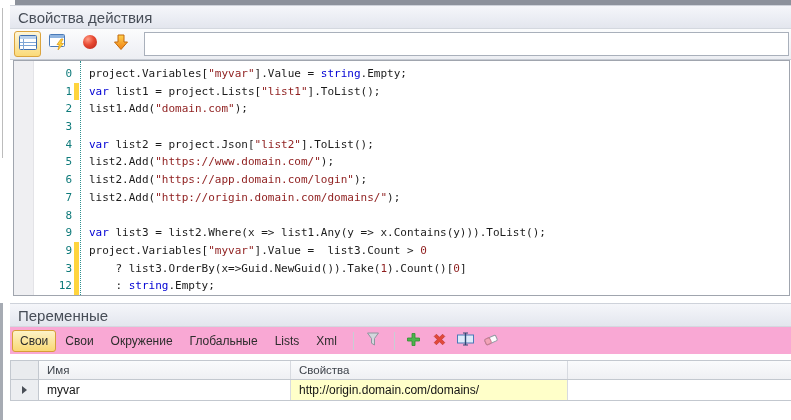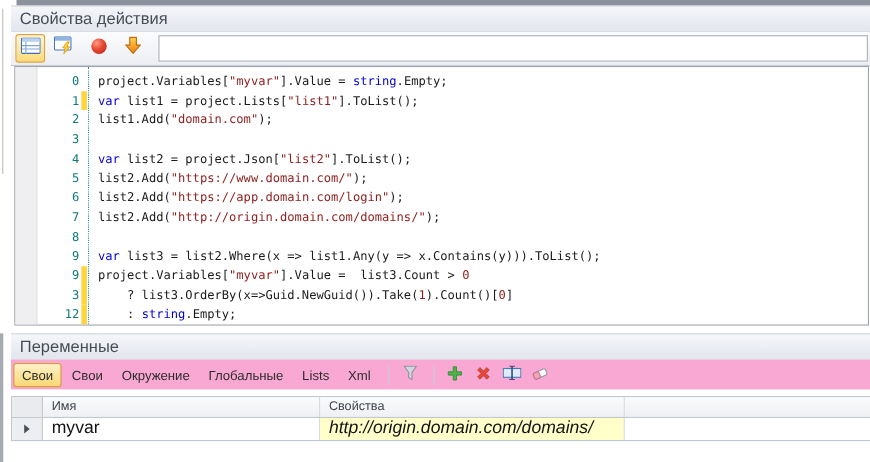--- a/index.html
+++ b/index.html
@@ -49,21 +49,21 @@
   .vtab.sel{border-color:#d79e36;background:linear-gradient(#fdf3c8,#f9d874)}
   .vsep{width:1px;height:18px;background:#c9cdd4;margin:0 7px}
   .vicon{width:23px;height:21px;display:flex;align-items:center;justify-content:center;margin-right:3px;border-radius:2px}
 
   
   .vtable{position:absolute;left:10px;top:360px;width:781px}
   .trh{display:flex;height:20px;background:linear-gradient(#fafbfc,#eff0f3);
     border-top:1px solid #c3c8cf;border-bottom:1px solid #c3c8cf;border-left:1px solid #c3c8cf;
     color:#3e434b;font-size:11.5px}
   .trd{display:flex;height:21px;border-bottom:1px solid #c3c8cf;border-left:1px solid #c3c8cf;
-    background:#fff;font-size:16px;color:#141414}
+    background:#fff;font-size:12px;color:#141414}
   .csel{width:28px;border-right:1px solid #c3c8cf;background:#e9ebee;flex:none;
     display:flex;align-items:center;justify-content:center}
   .trd .csel{background:#eceef1}
   .cname{width:252px;border-right:1px solid #d7dae0;padding:0 8px;flex:none;display:flex;align-items:center}
   .cval{width:277px;border-right:1px solid #d7dae0;padding:0 8px;flex:none;display:flex;align-items:center}
   .cdef{flex:1;padding:0 8px;display:flex;align-items:center}
   .rowarrow{width:0;height:0;border-left:5px solid #4a4f57;border-top:4px solid transparent;border-bottom:4px solid transparent}
 </style>
 <style>.tk-p{color:#1b1b1b}.tk-k{color:#0000d4}.tk-s{color:#8e1d1d}.tk-n{color:#8e1d1d}.ln{color:#0e7a7a}.chg.on{background:#ffd43d}</style></head>
 <body>
@@ -209,18 +209,18 @@
     <div class="trh">
       <div class="csel"></div>
       <div class="cname">Имя</div>
       <div class="cval">Свойства</div>
     </div>
     <div class="trd">
       <div class="csel">
         <span class="rowarrow"></span>
       </div>
       <div class="cname">myvar</div>
-      <div class="cval" id="value-cell" style="background: rgb(255, 255, 201); font-style: italic;">http://origin.domain.com/domains/</div>
+      <div class="cval" id="value-cell" style="background: rgb(255, 255, 201);">http://origin.domain.com/domains/</div>
       <div class="cdef"></div>
     </div>
   </div>
 
 </div>
 
 </body></html>

